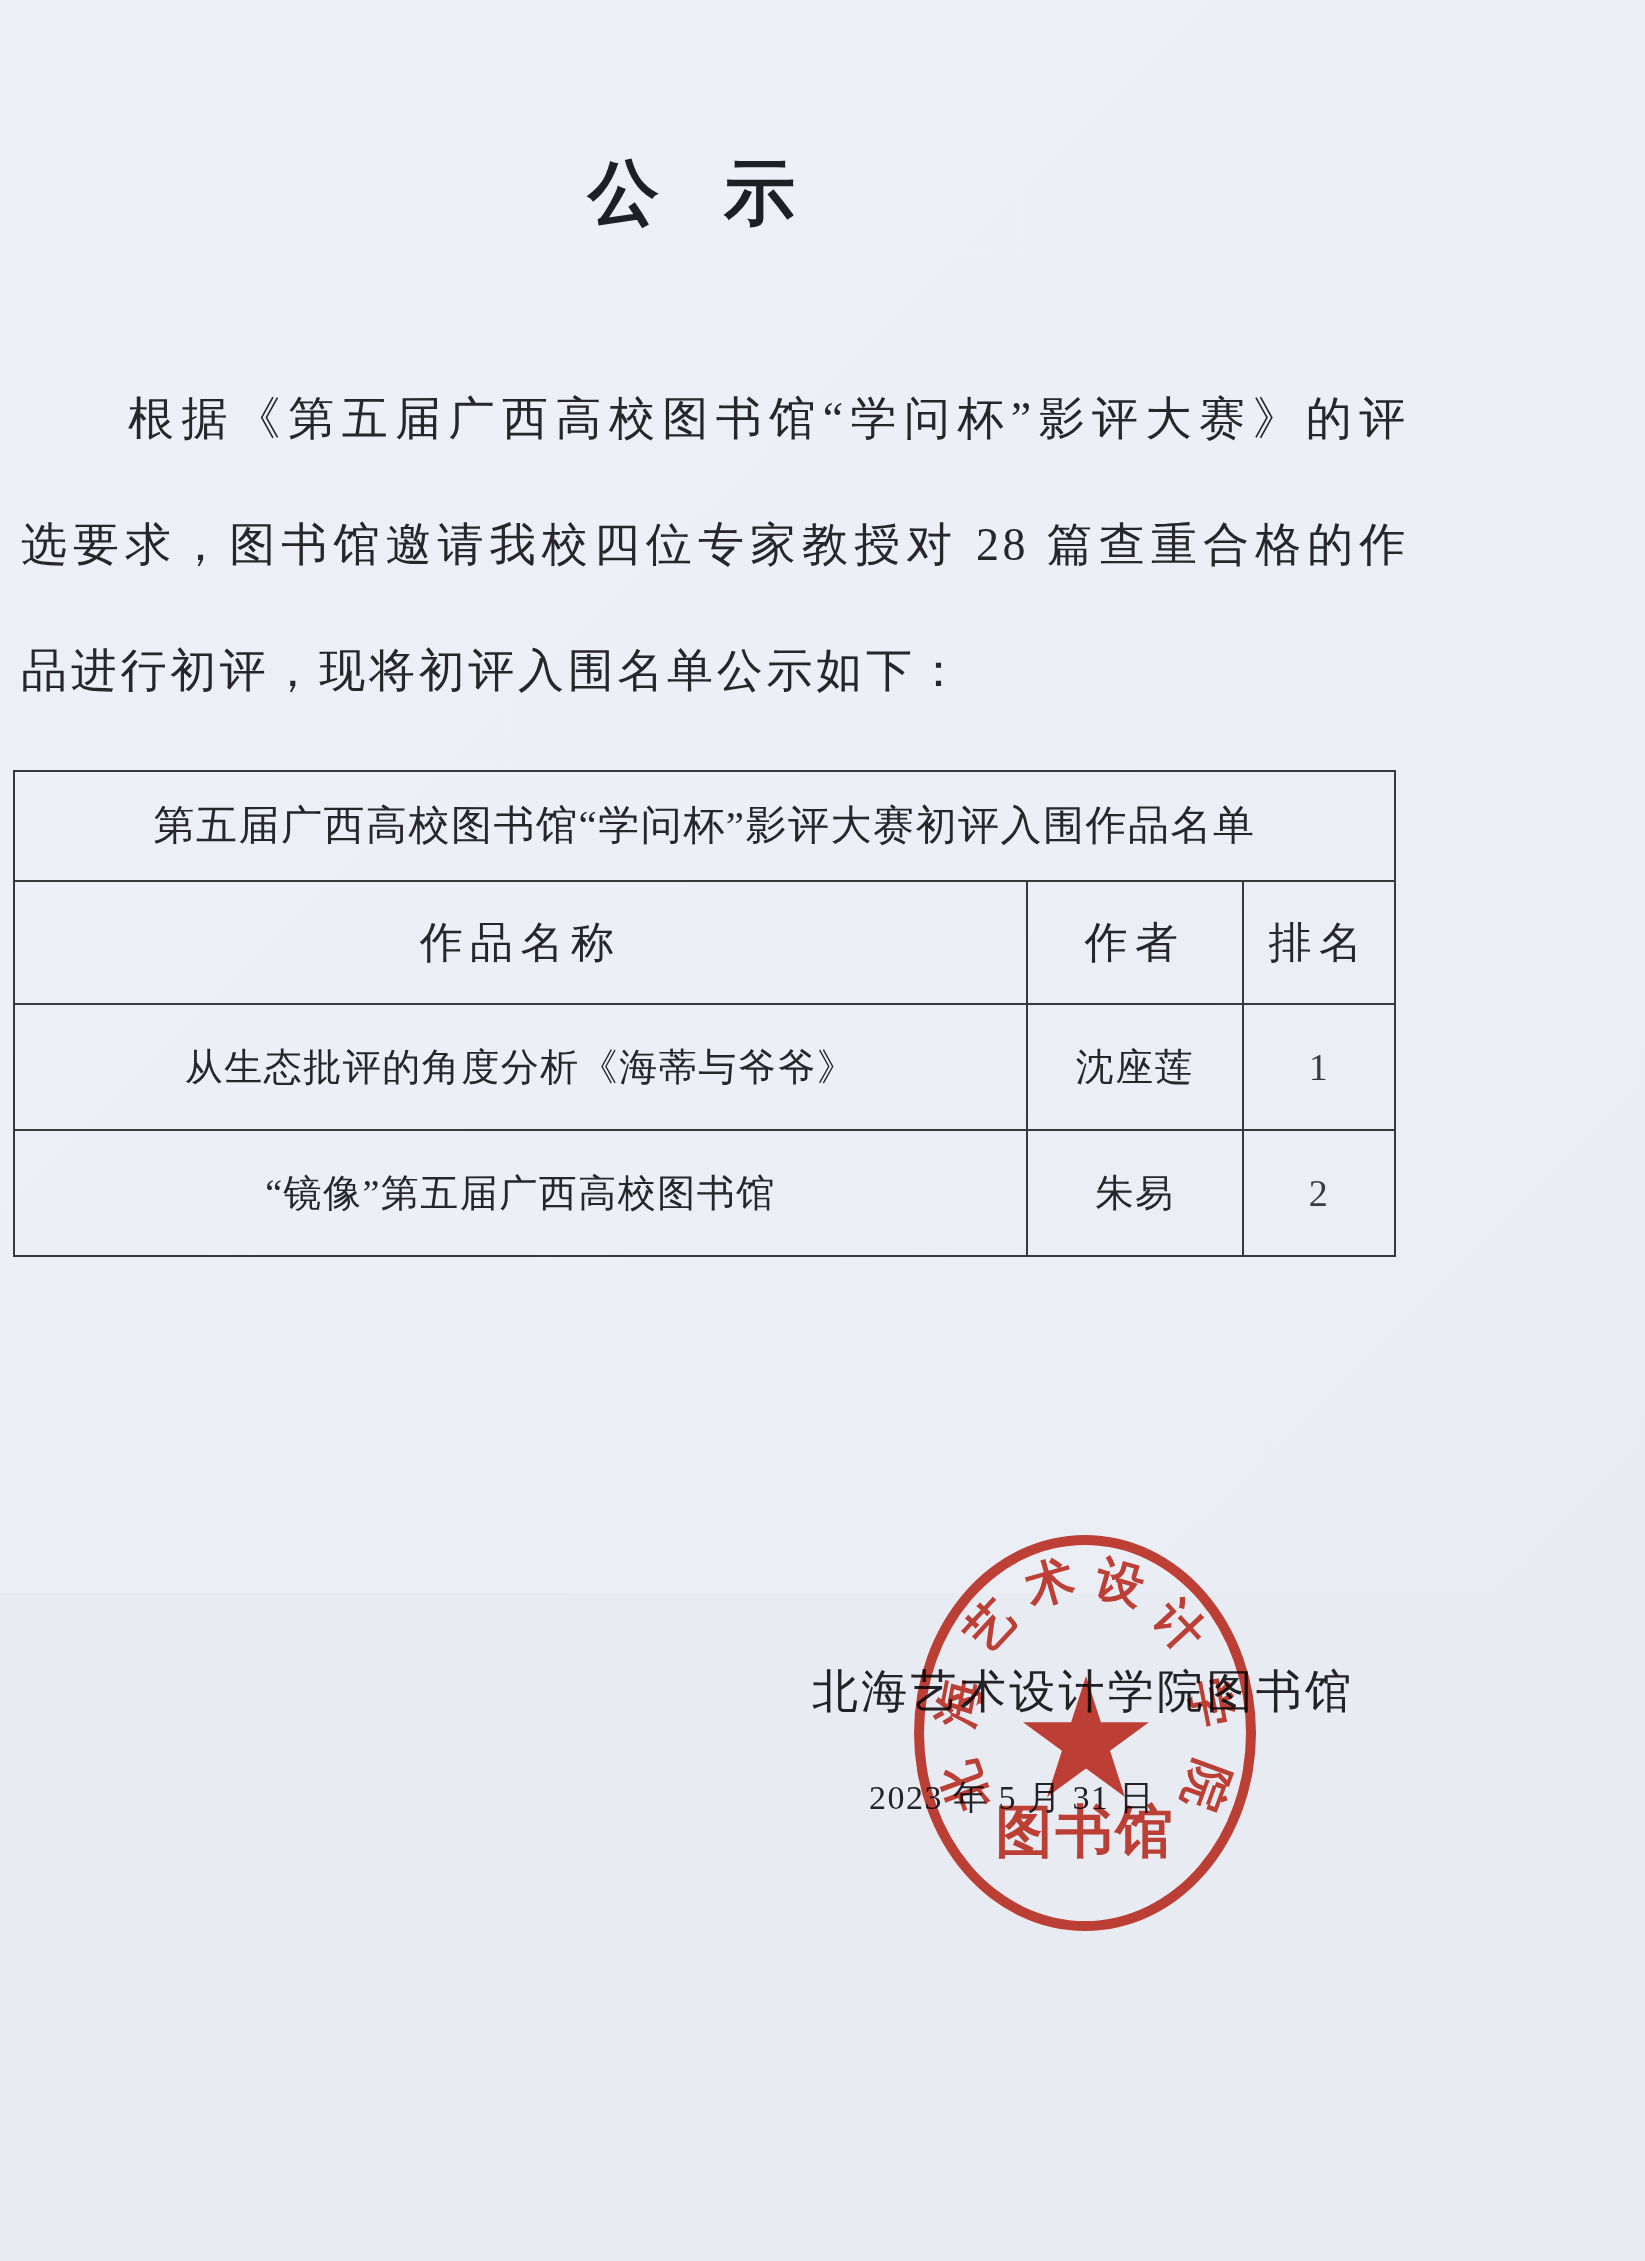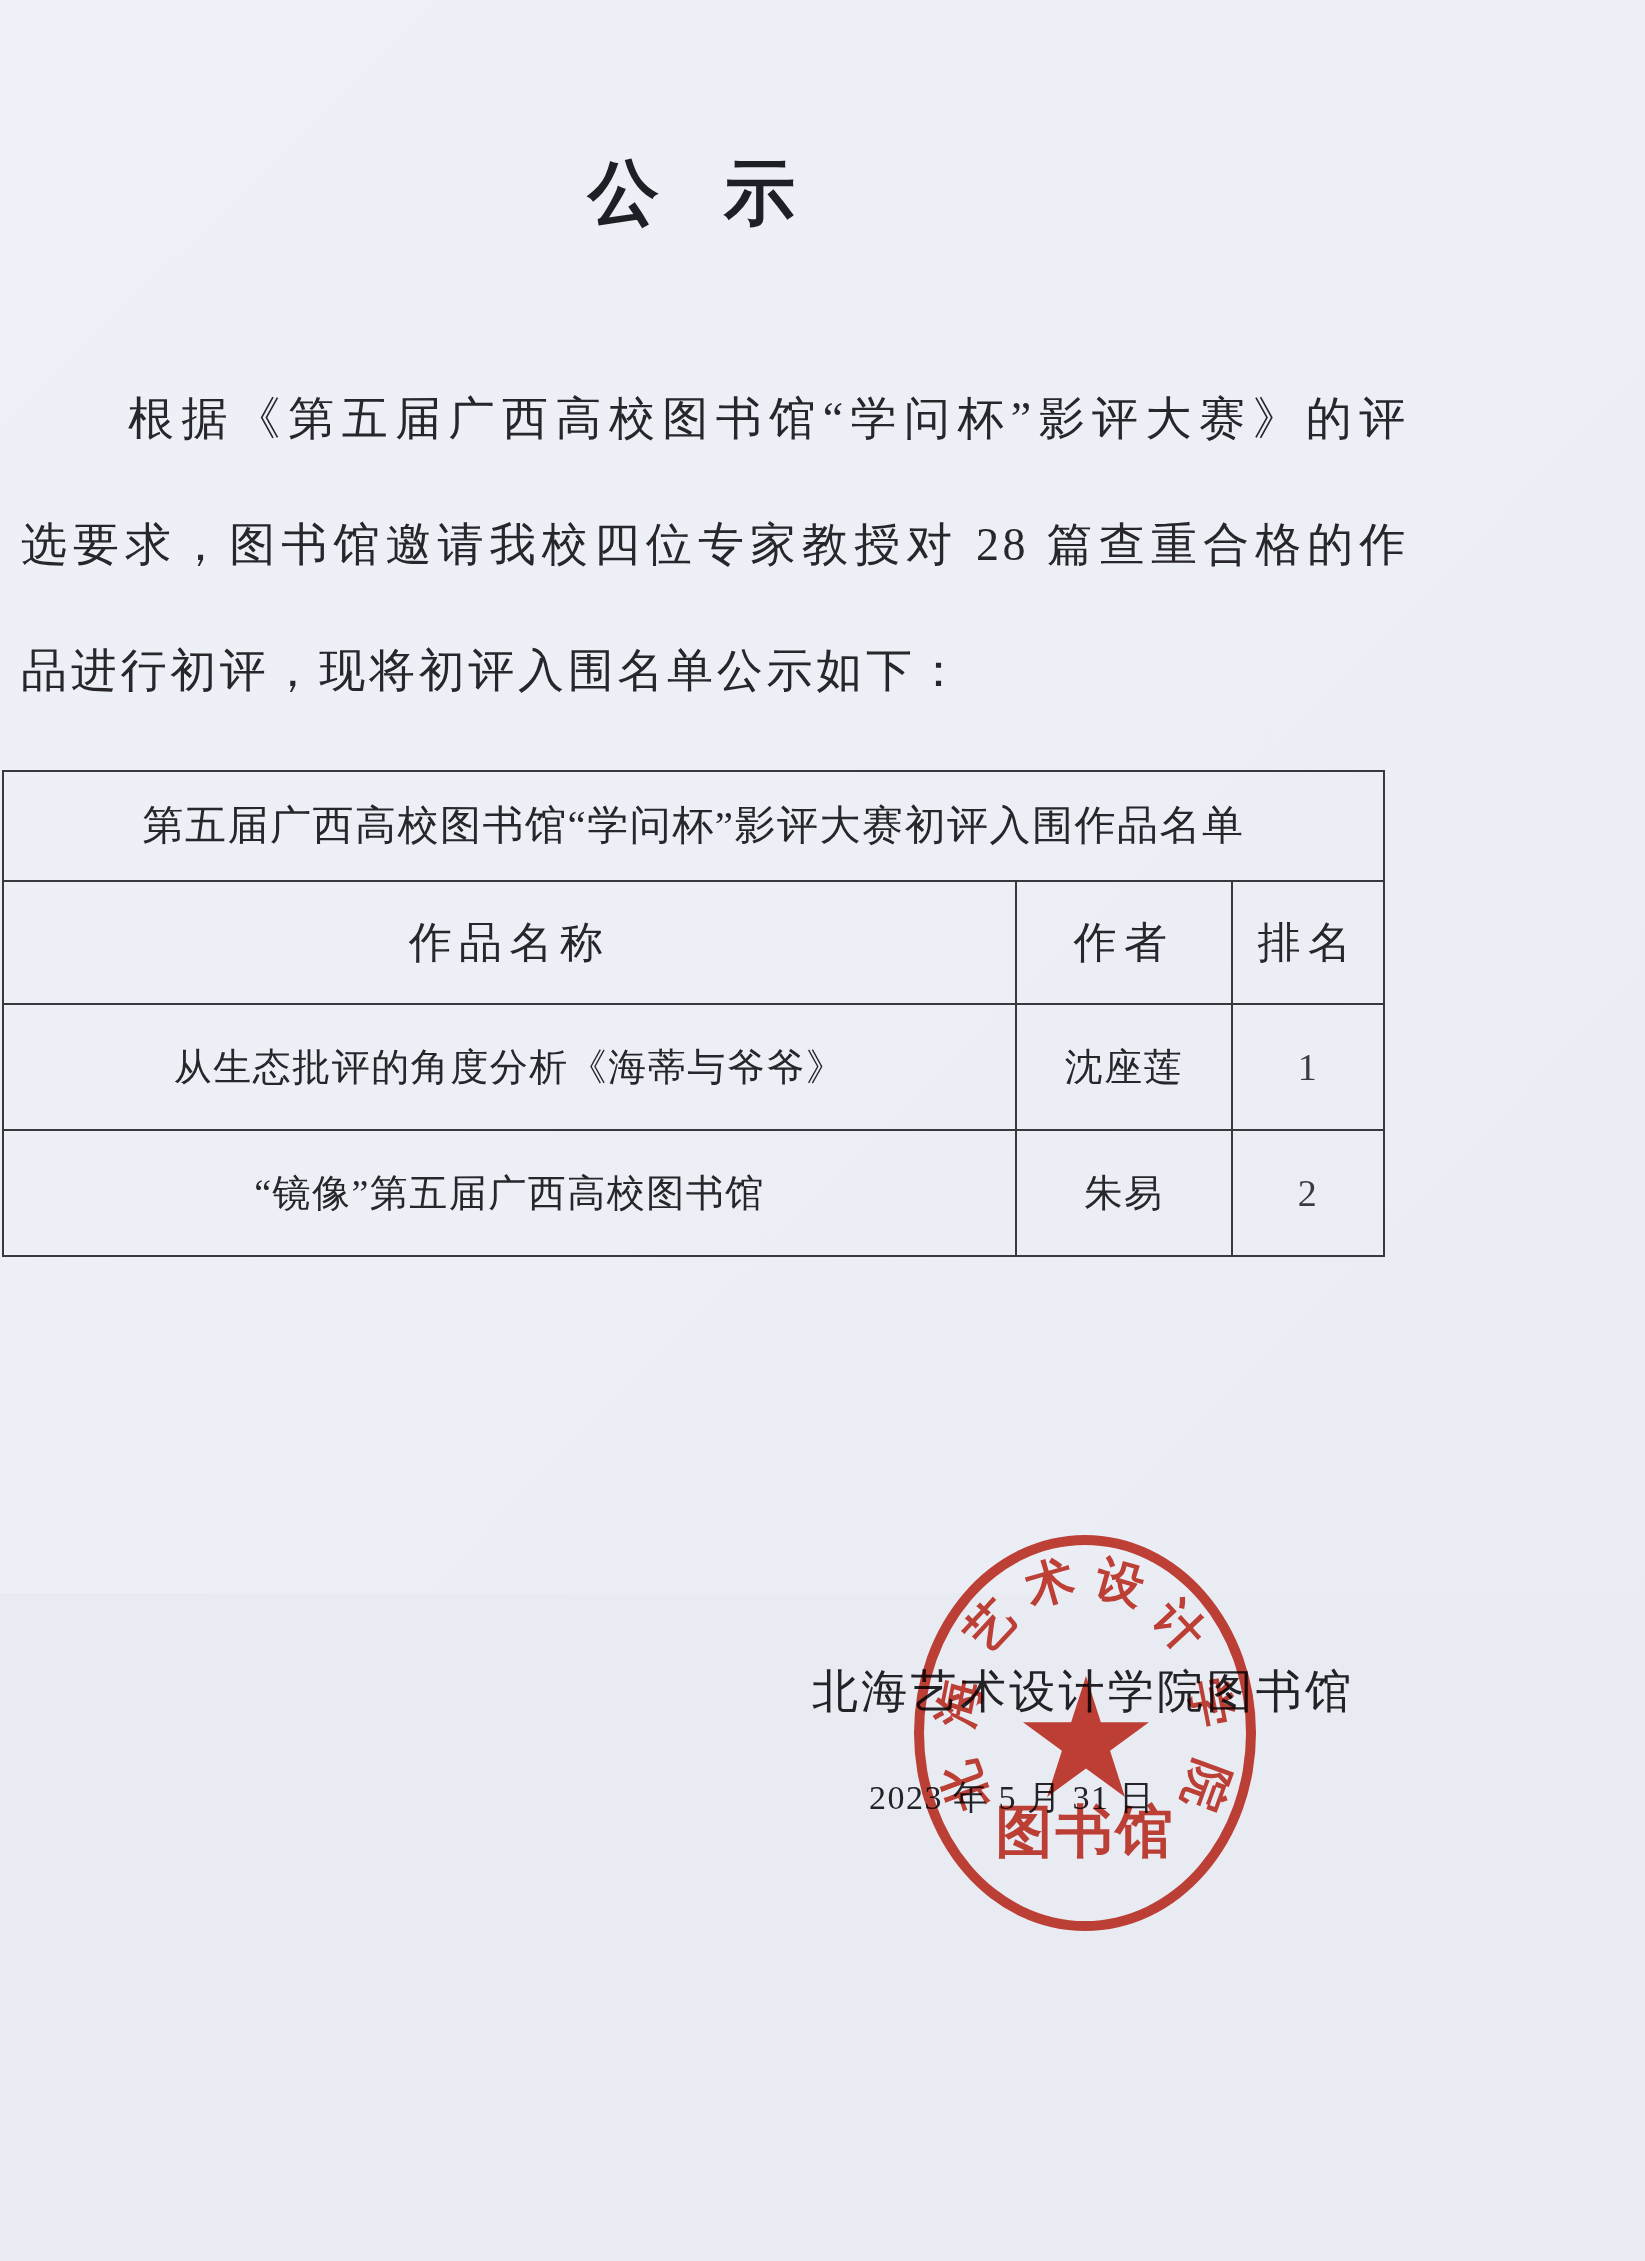--- a/index.html
+++ b/index.html
@@ -20,21 +20,21 @@
   }
   .body-text{
     position:absolute;left:21px;top:356px;width:1388px;
     font-size:46px;line-height:126px;color:#26262b;
     letter-spacing:3.7px;
   }
   .body-line{white-space:nowrap;}
   .body-line.justified{text-align:justify;text-align-last:justify;white-space:normal;}
   .body-line.first{text-indent:107px;}
   .works-table{
-    position:absolute;left:2px;top:770px;width:1381px;height:487px;
+    position:absolute;left:13px;top:770px;width:1381px;height:487px;
     border-collapse:collapse;table-layout:fixed;
     color:#26262b;
   }
   .works-table td,.works-table th{
     border:2.2px solid #38383d;
     text-align:center;vertical-align:middle;
     font-weight:normal;
     padding:0;
   }
   .works-table .caption-cell{

